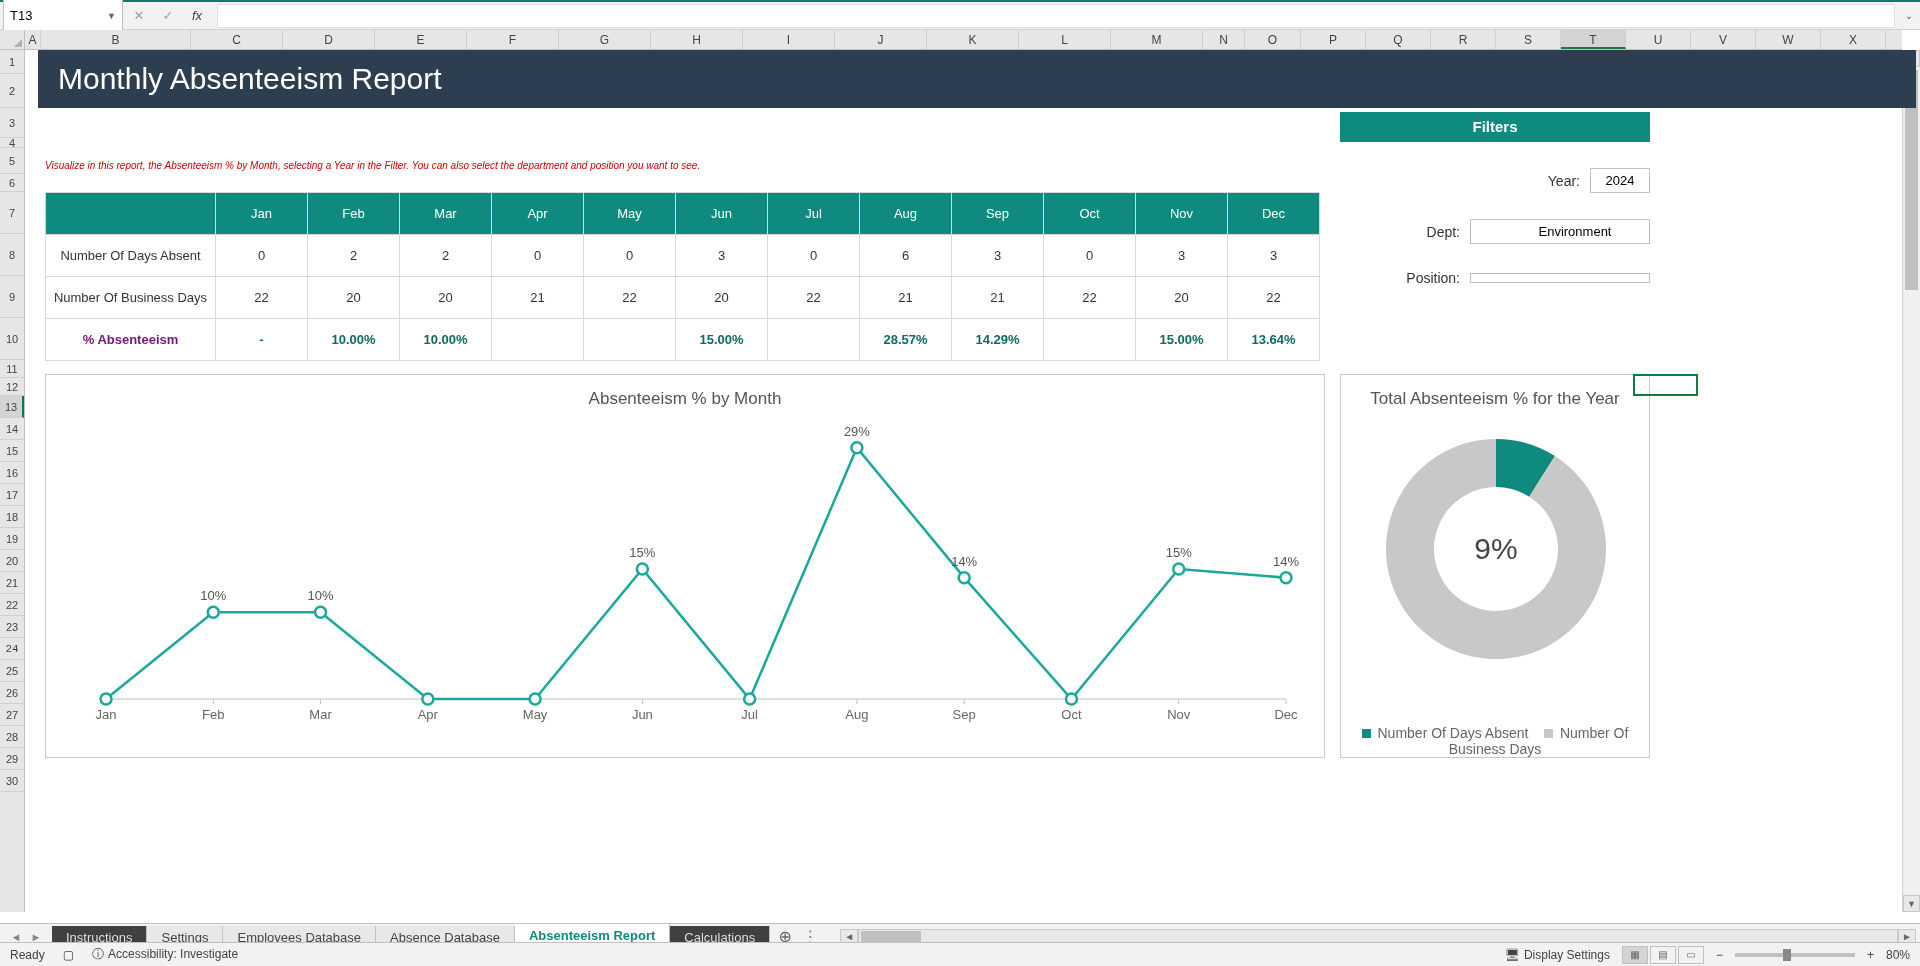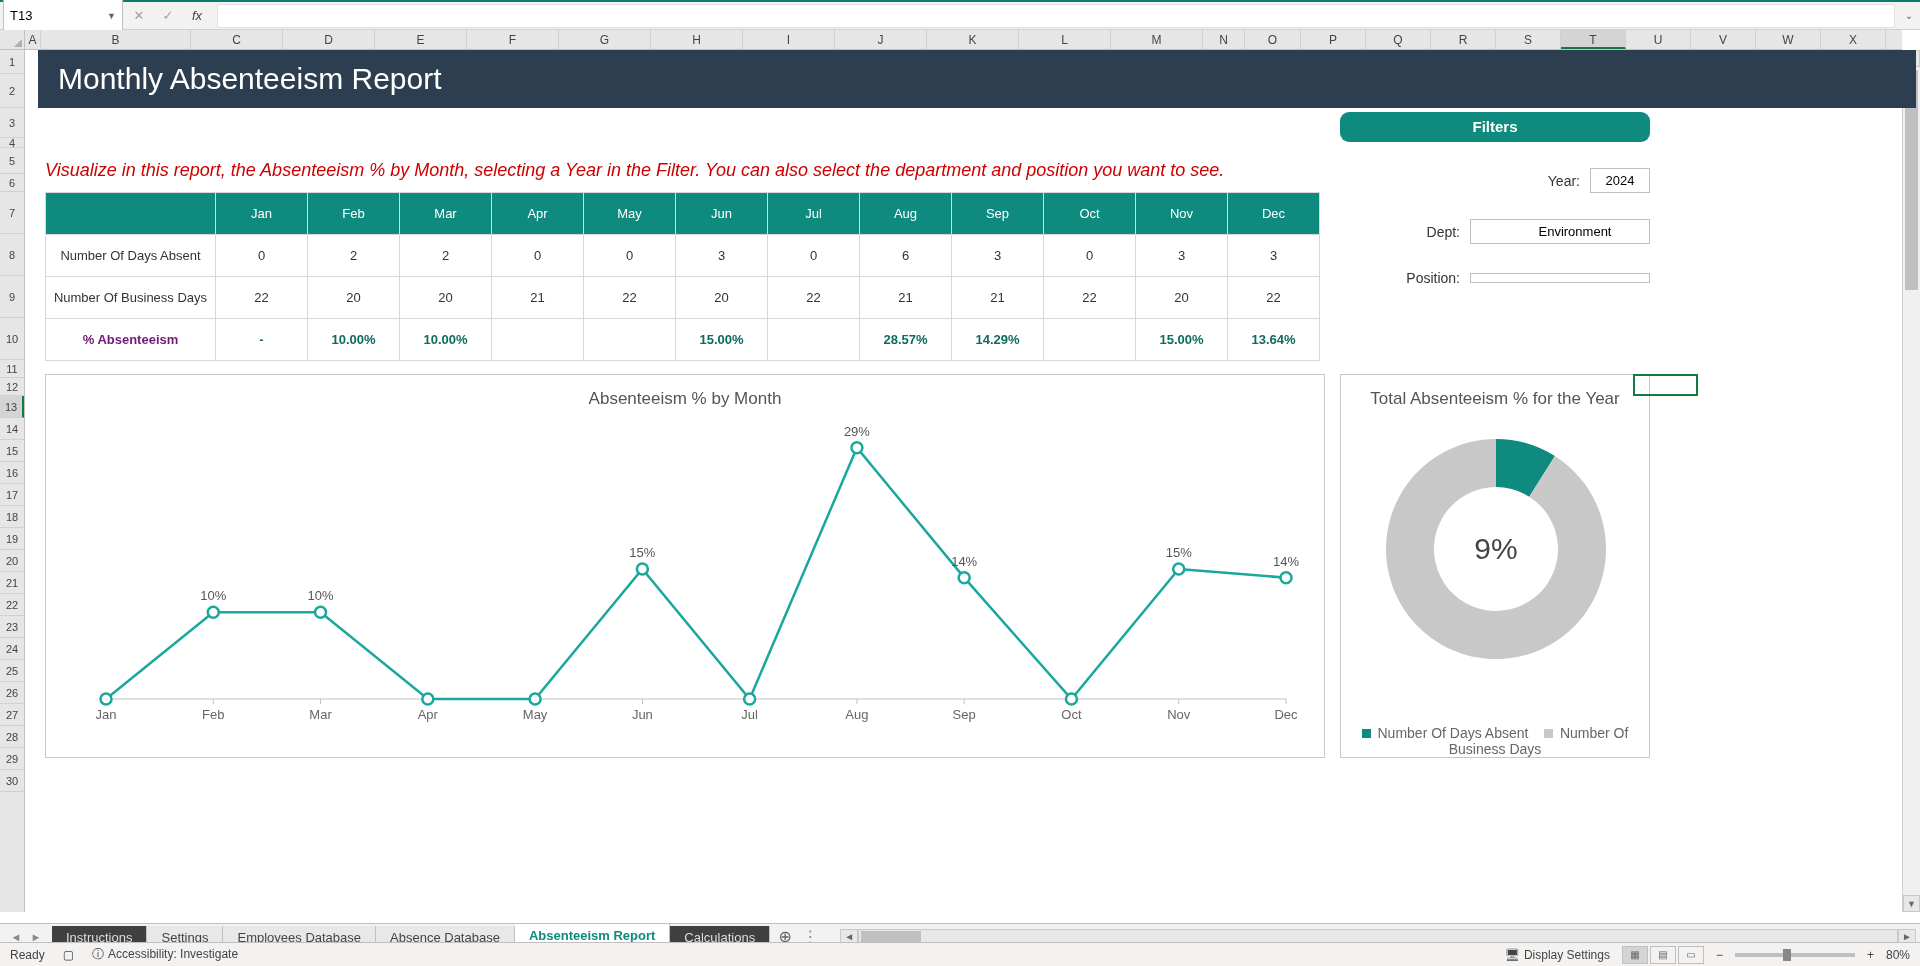--- a/index.html
+++ b/index.html
@@ -22,33 +22,33 @@
 .col-h { border-right: 1px solid #d0d0d0; text-align: center; font-size: 12px; color: #444; line-height: 20px; }
 .col-h.sel { background: #d4d4d4; border-bottom: 2px solid #107c41; }
 .row-headers { position: absolute; left: 0; top: 20px; width: 25px; bottom: 18px; background: #e6e6e6; border-right: 1px solid #c0c0c0; }
 .row-h { border-bottom: 1px solid #d0d0d0; text-align: center; font-size: 11px; color: #444; display: flex; align-items: center; justify-content: center; }
 .row-h.sel { background: #d4d4d4; border-right: 2px solid #107c41; }
 
 .grid-content { position: absolute; left: 25px; top: 20px; right: 18px; bottom: 18px; background: #fff; }
 
 
 .title-banner { position: absolute; left: 13px; top: 0; width: 1878px; height: 58px; background: #2c3e50; color: #fff; font-size: 30px; font-weight: 300; padding: 10px 20px; display: flex; align-items: center; }
-.instr { position: absolute; left: 20px; top: 110px; color: #c00; font-style: italic; font-size: 18px; }
+.instr { position: absolute; left: 20px; top: 110px; color: #c00; font-style: italic; font-size: 10px; }
 
 .data-table { position: absolute; left: 20px; top: 142px; border: 1px solid #c0c0c0; border-collapse: collapse; }
 .data-table th, .data-table td { border: 1px solid #d8d8d8; text-align: center; font-size: 13px; }
 .data-table th { background: #0f8a7e; color: #fff; width: 92px; height: 42px; font-weight: normal; }
 .data-table th.rowlabel { background: #0f8a7e; width: 170px; }
 .data-table td { height: 42px; width: 92px; color: #333; }
 .data-table td.rowlabel { width: 170px; color: #333; font-size: 13px; }
 .data-table tr.pct td { font-weight: bold; color: #0f6b60; }
 .data-table tr.pct td.rowlabel { color: #701a75; }
 
 .filters-box { position: absolute; left: 1315px; top: 62px; width: 310px; }
-.filters-hdr { background: #0f8a7e; color: #fff; text-align: center; height: 30px; line-height: 30px; font-size: 15px; font-weight: bold; border-radius: 9px; }
+.filters-hdr { background: #0f8a7e; color: #fff; text-align: center; height: 30px; line-height: 30px; font-size: 15px; font-weight: bold; }
 .filter-row { display: flex; align-items: center; margin-top: 26px; justify-content: flex-end; gap: 10px; }
 .filter-lbl { font-size: 14px; color: #333; }
 .filter-val { border: 1px solid #c0c0c0; background: #fff; padding: 4px 10px; min-width: 60px; text-align: center; font-size: 13px; }
 .filter-val.wide { min-width: 180px; padding-left: 40px; }
 
 .chart-box { position: absolute; border: 1px solid #c8c8c8; background: #fff; }
 .chart1 { left: 20px; top: 324px; width: 1280px; height: 384px; }
 .chart2 { left: 1315px; top: 324px; width: 310px; height: 384px; }
 .chart-title { text-align: center; font-size: 17px; color: #555; margin-top: 14px; font-weight: 400; }
 
@@ -145,21 +145,21 @@
       <div class="row-h" style="height: 22px;">14</div>
       <div class="row-h" style="height: 22px;">15</div>
       <div class="row-h" style="height: 22px;">16</div>
       <div class="row-h" style="height: 22px;">17</div>
       <div class="row-h" style="height: 22px;">18</div>
       <div class="row-h" style="height: 22px;">19</div>
       <div class="row-h" style="height: 22px;">20</div>
       <div class="row-h" style="height: 22px;">21</div>
       <div class="row-h" style="height: 22px;">22</div>
       <div class="row-h" style="height: 22px;">23</div>
-      <div class="row-h" style="height: 22px;">24</div>
+      <div class="row-h" style="height: 22px; font-family: Liberation Mono, monospace;">24</div>
       <div class="row-h" style="height: 22px;">25</div>
       <div class="row-h" style="height: 22px;">26</div>
       <div class="row-h" style="height: 22px;">27</div>
       <div class="row-h" style="height: 22px;">28</div>
       <div class="row-h" style="height: 22px;">29</div>
       <div class="row-h" style="height: 22px;">30</div>
     </div>
   <div class="vsb">
     <div class="vsb-btn">▲</div>
     <div class="vsb-thumb"></div>

